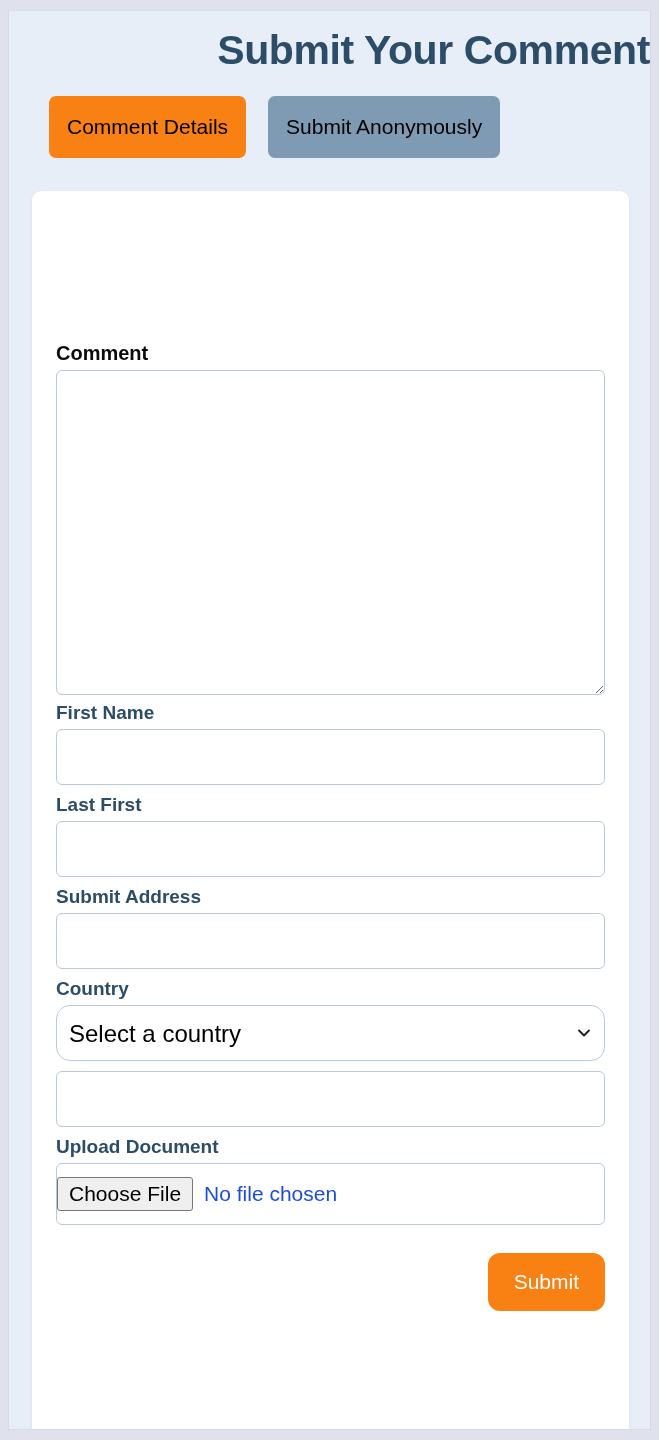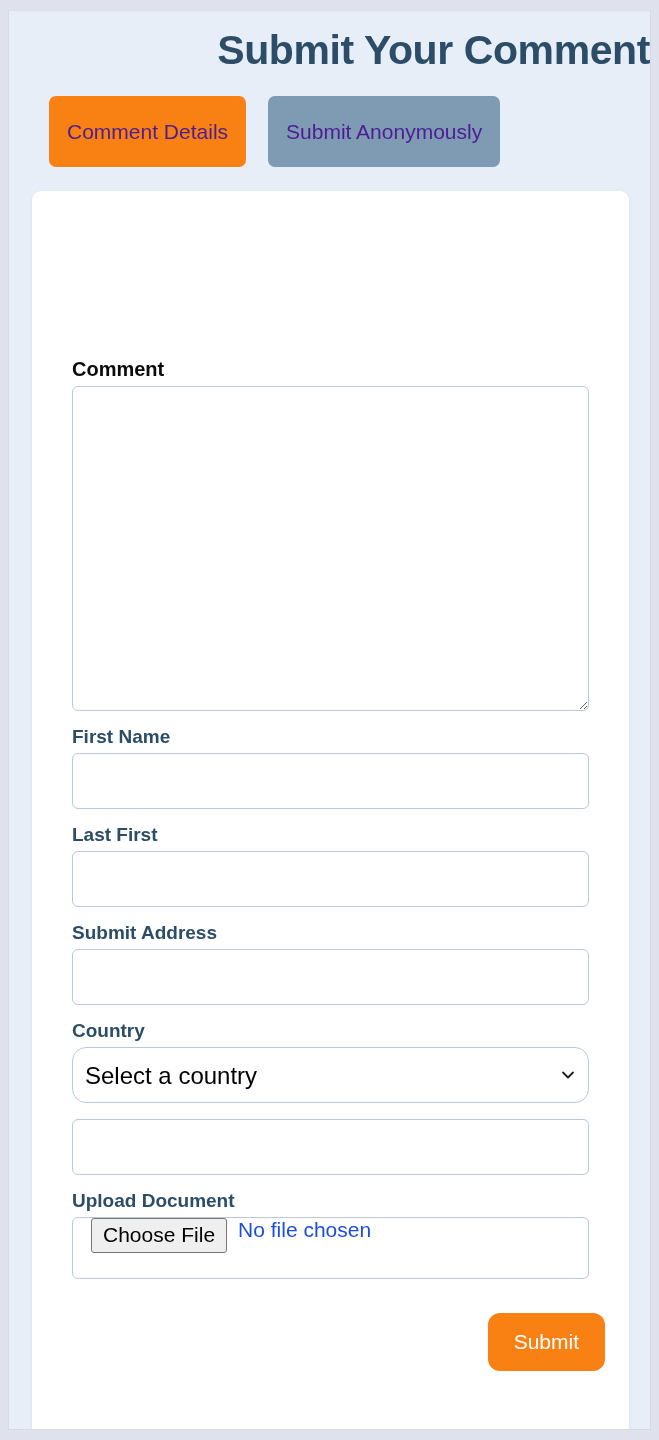--- a/index.html
+++ b/index.html
@@ -52,24 +52,24 @@
   .tab-row {
     display: flex;
     gap: 22px;
     padding: 22px 0 0 40px;
   }
   .tab-btn {
     border: none;
     border-radius: 7px;
     font-family: "Liberation Sans", sans-serif;
     font-size: 21px;
-    color: #4c1d95;
+    color: #000000;
     cursor: pointer;
     padding: 0 18px;
-    height: 71px;
+    height: 62px;
     line-height: 62px;
     white-space: nowrap;
   }
   .tab-btn.primary   { background: #f98012; }
   .tab-btn.secondary { background: #7f9ab3; }
 
   
   .form-card {
     position: absolute;
     left: 23px;
@@ -79,21 +79,21 @@
     background: #ffffff;
     border-radius: 9px 9px 0 0;
     box-shadow: 0 1px 3px rgba(40,60,90,0.10);
     padding: 0 24px;
   }
 
   
   .card-gap { height: 152px; }
 
   
-  .field { margin: 16px; }
+  .field { margin: 0; }
 
   .field-label {
     display: block;
     font-size: 19px;
     font-weight: bold;
     color: #2c4d68;
     line-height: 1.0;
     padding-bottom: 7px;
   }
   .field-label.dark { color: #0b0b0b; font-size: 20px; }
@@ -146,22 +146,22 @@
     width: 16px;
     height: 16px;
     pointer-events: none;
     display: block;
   }
 
   
   .file-input {
     height: 62px;
     display: flex;
-    align-items: flex-start;
-    padding: 0 18px;
+    align-items: center;
+    padding: 0 0;
     margin-bottom: 10px;
   }
   .choose-file-btn {
     background: #efefef;
     border: 1px solid #767676;
     border-radius: 3px;
     font-family: "Liberation Sans", sans-serif;
     font-size: 21px;
     color: #000000;
     padding: 4px 11px;

